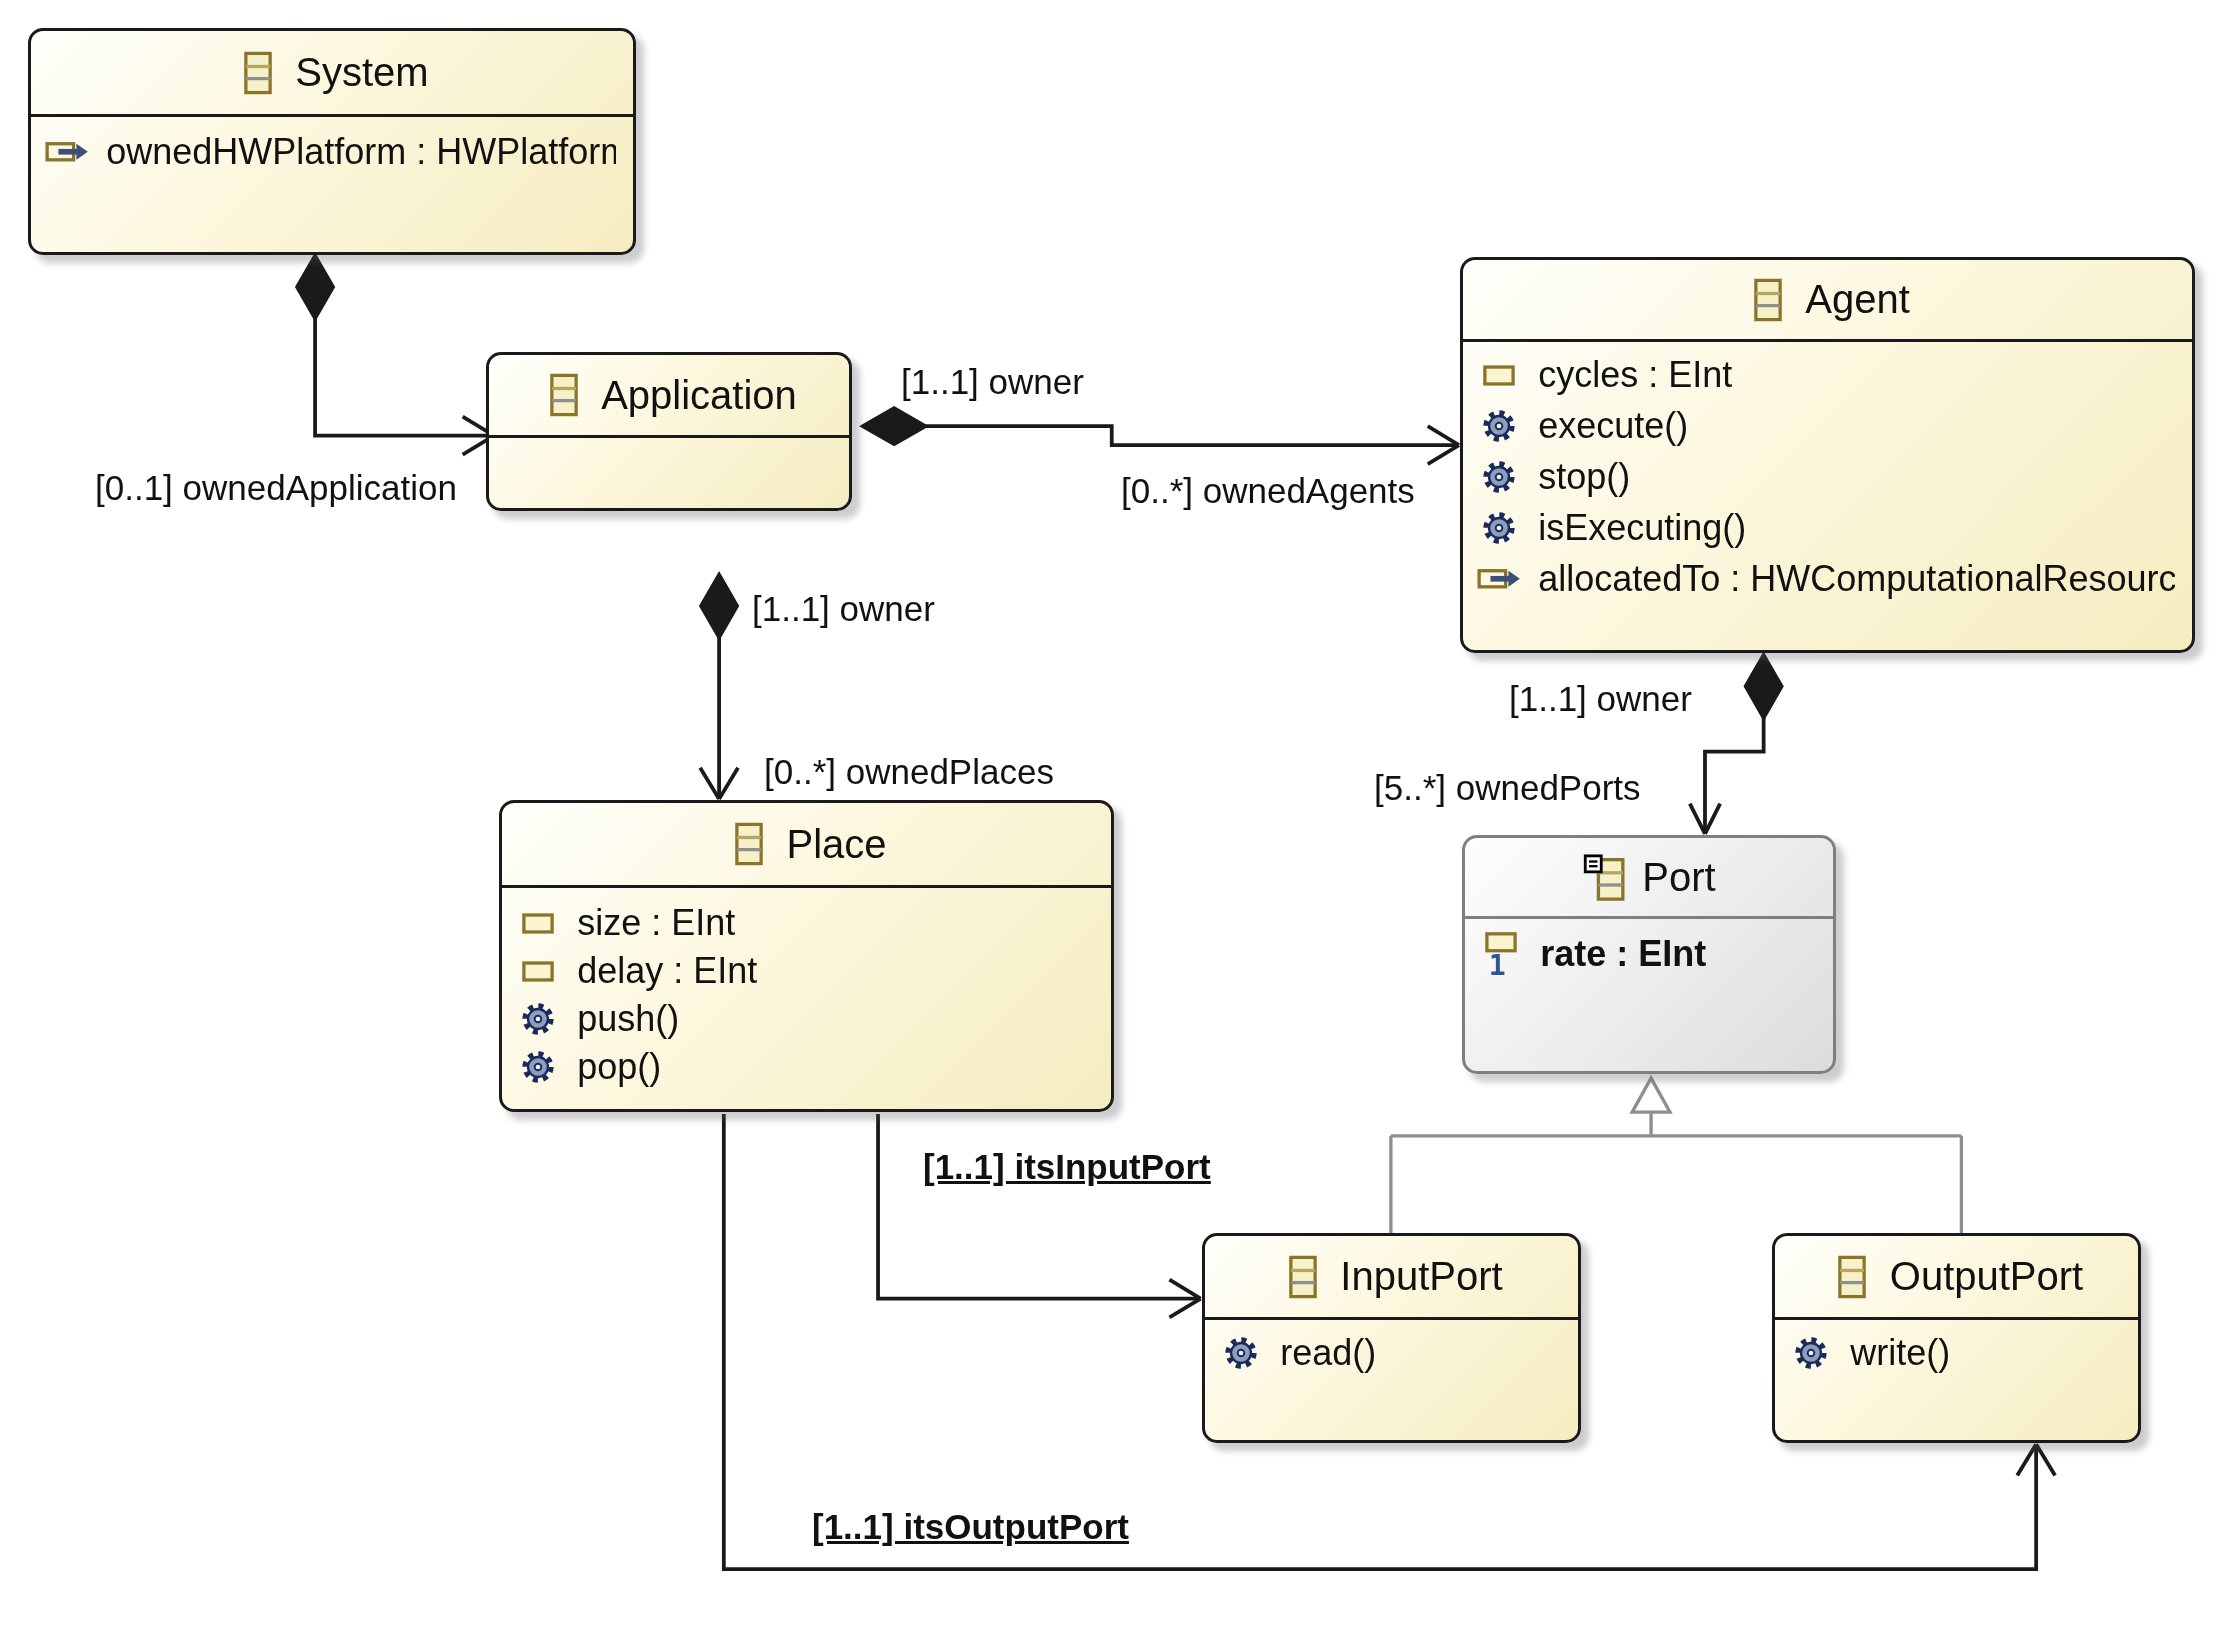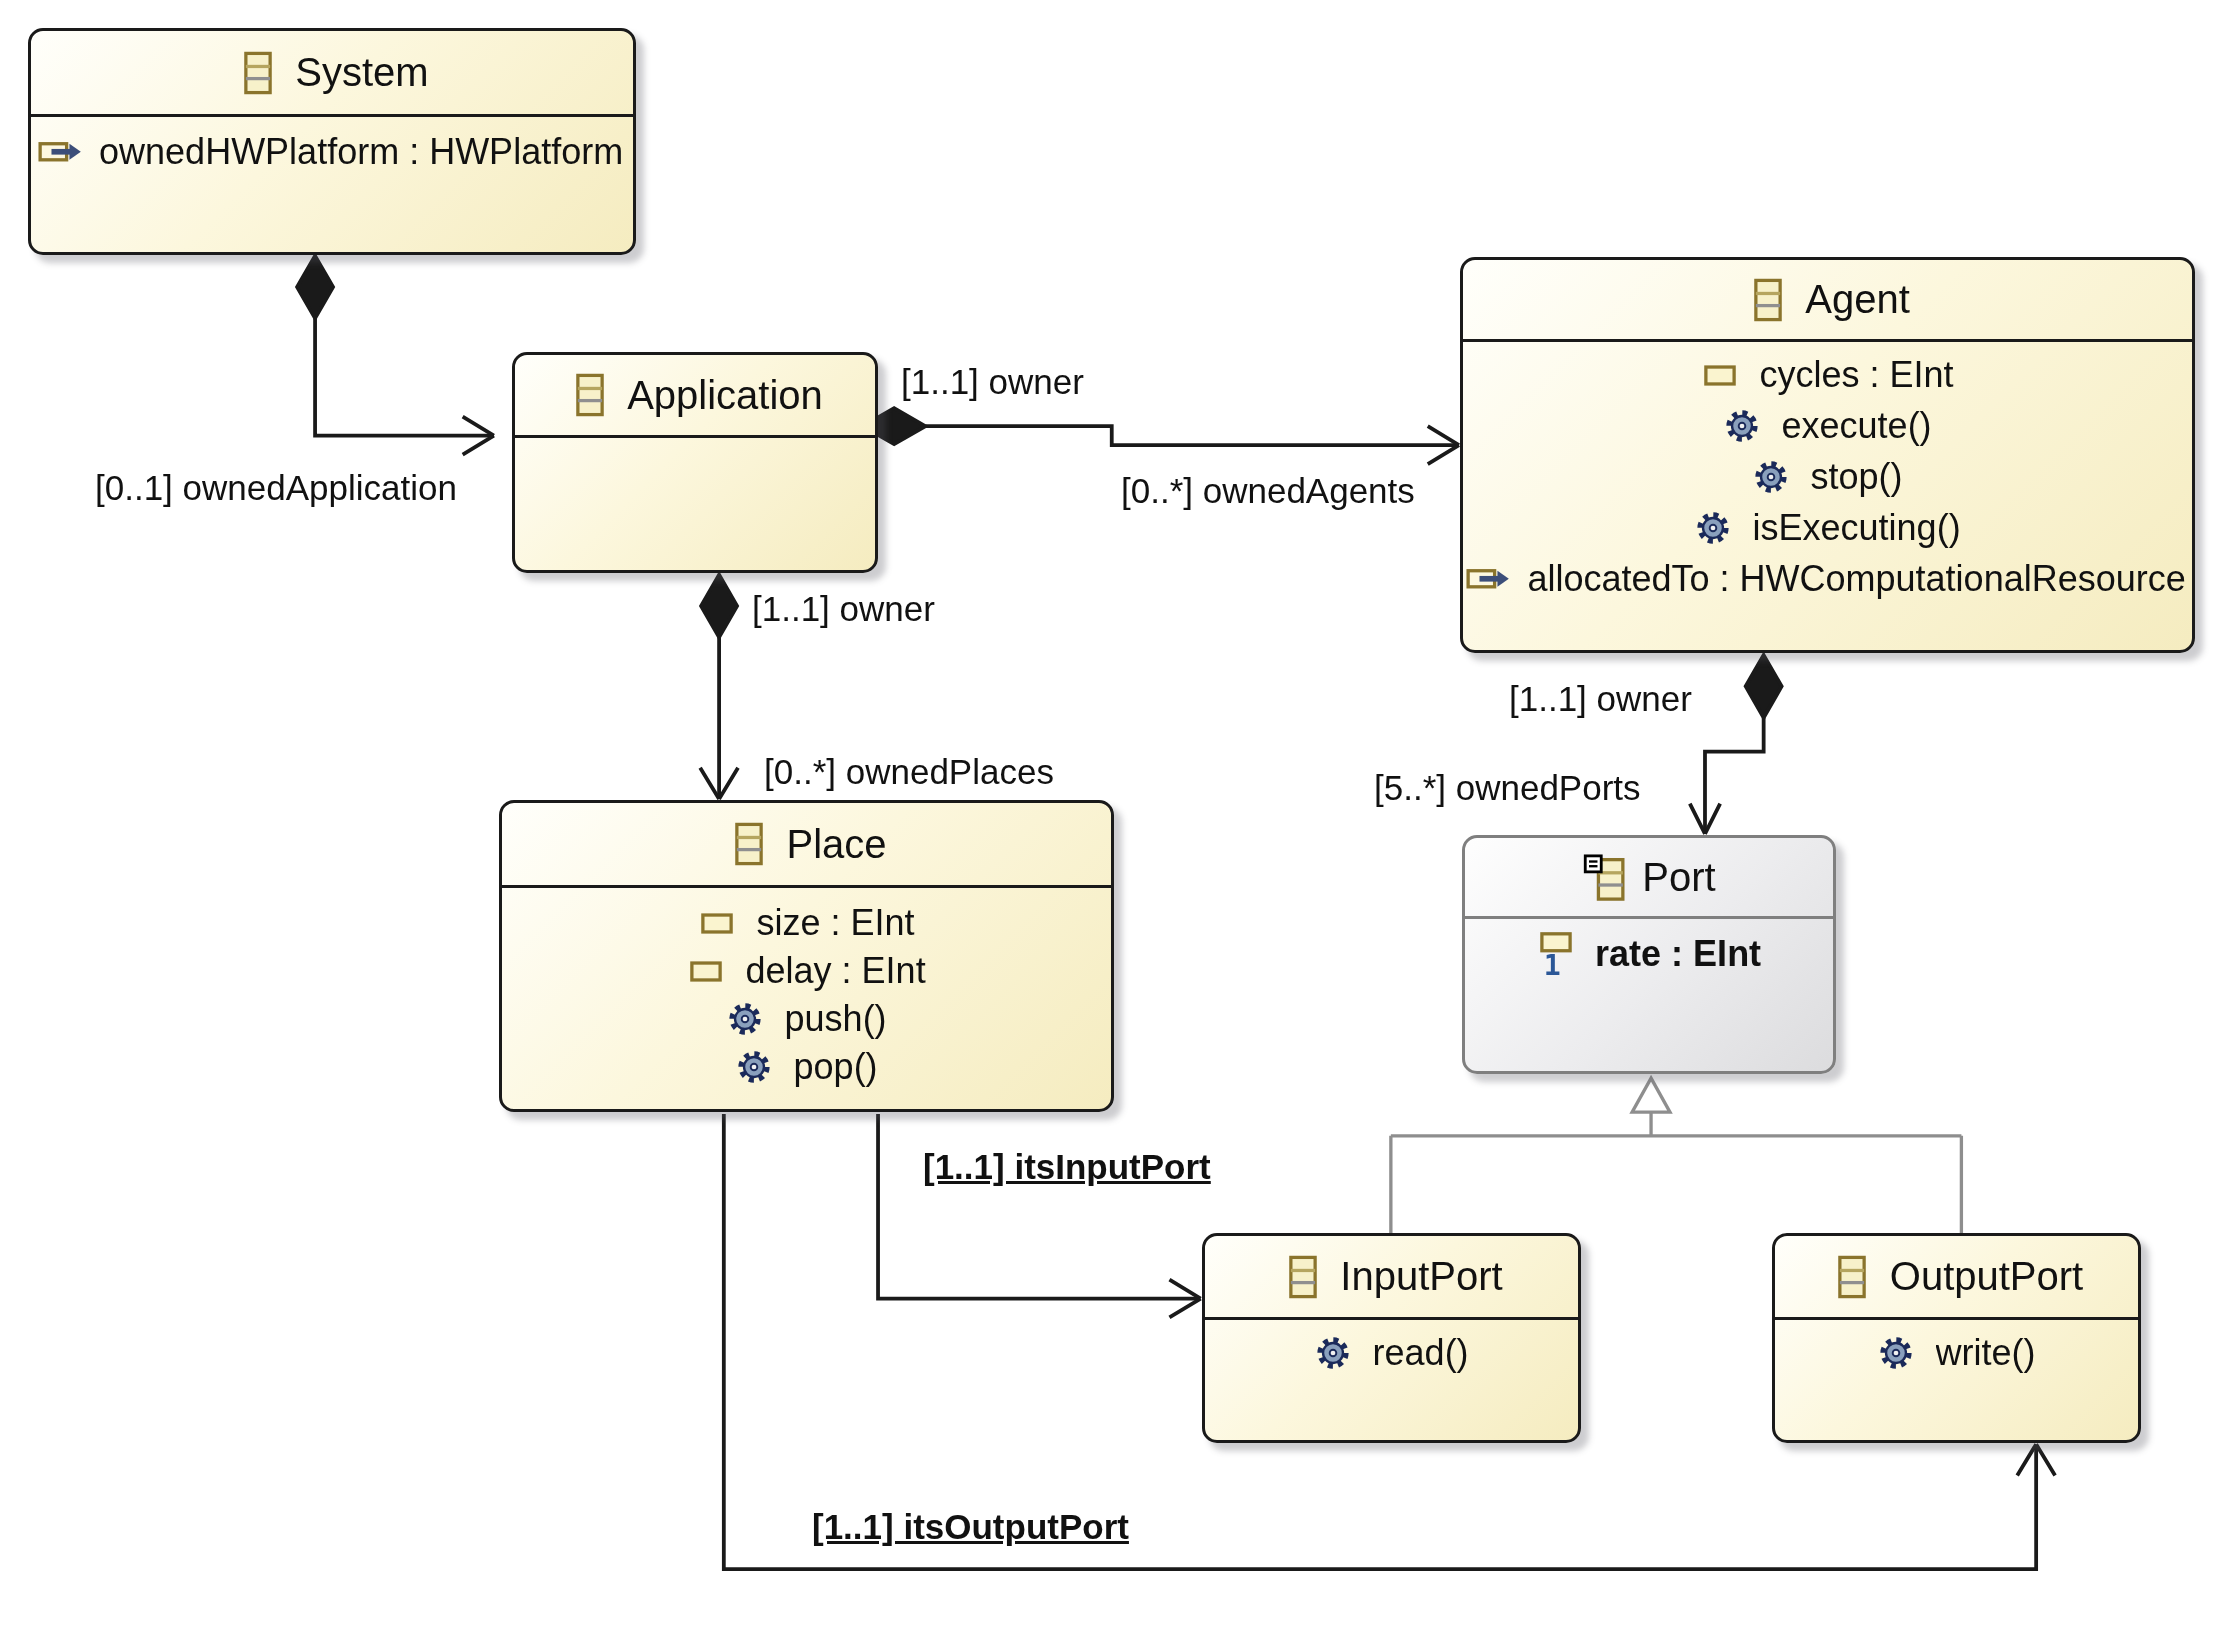--- a/index.html
+++ b/index.html
@@ -19,21 +19,21 @@
     border-color:#7f7f7f;
     background:linear-gradient(135deg,#fefefe 0%,#ececee 55%,#dcdcde 100%);
   }
   .class-header{
     flex:0 0 auto;display:flex;align-items:center;justify-content:center;gap:15px;
     border-bottom:3.3px solid #1a1a1a;font-size:40px;
   }
   .class-box.abstract .class-header{border-bottom-color:#7f7f7f;}
   .class-title{white-space:nowrap;}
   .class-title.italic{}
-  .class-body{flex:1 1 auto;display:flex;flex-direction:column;overflow:hidden;padding:7.6px 17px 0 13.2px;align-items:center;}
+  .class-body{flex:1 1 auto;display:flex;flex-direction:column;overflow:hidden;padding:7.6px 17px 0 13.2px;}
   .member{display:flex;align-items:center;gap:17px;font-size:36px;white-space:nowrap;flex:0 0 auto;}
   .member.bold{font-weight:bold;}
   .mi{flex:0 0 45px;display:flex;align-items:center;justify-content:center;}
   .mt{overflow:hidden;}
 
   .edge-label{position:absolute;font-size:35px;white-space:nowrap;}
   .edge-label.bold{font-weight:bold;text-decoration:underline;}
 </style>
 </head>
 <body>
@@ -110,21 +110,21 @@
               <rect x="2" y="5" width="28" height="17" fill="#fdf8e0" stroke="#8a742c" stroke-width="3.5"></rect>
               <line x1="14" y1="13.5" x2="34" y2="13.5" stroke="#3c4e79" stroke-width="6"></line>
               <polygon points="33,5 45,13.5 33,22" fill="#3c4e79"></polygon>
             </svg>
         </span>
         <span class="mt">ownedHWPlatform : HWPlatform</span>
       </div>
     </div>
   </div>
 
-  <div class="class-box" style="left:512px;top:352px;width:366px;height:221px">
+  <div class="class-box" style="left:486px;top:352px;width:366px;height:159px">
     <div class="class-header" style="height:80px">
       <span class="mi">
         <svg width="28" height="44" viewBox="0 0 30 46">
             <rect x="2" y="2" width="26" height="42" fill="#f7f1ca" stroke="#8a742c" stroke-width="3.5"></rect>
             <line x1="2" y1="16" x2="28" y2="16" stroke="#b5a55f" stroke-width="3.5"></line>
             <line x1="2" y1="29" x2="28" y2="29" stroke="#8f8f8f" stroke-width="3.5"></line>
           </svg>
       </span>
       <span class="class-title">Application</span>
     </div>

